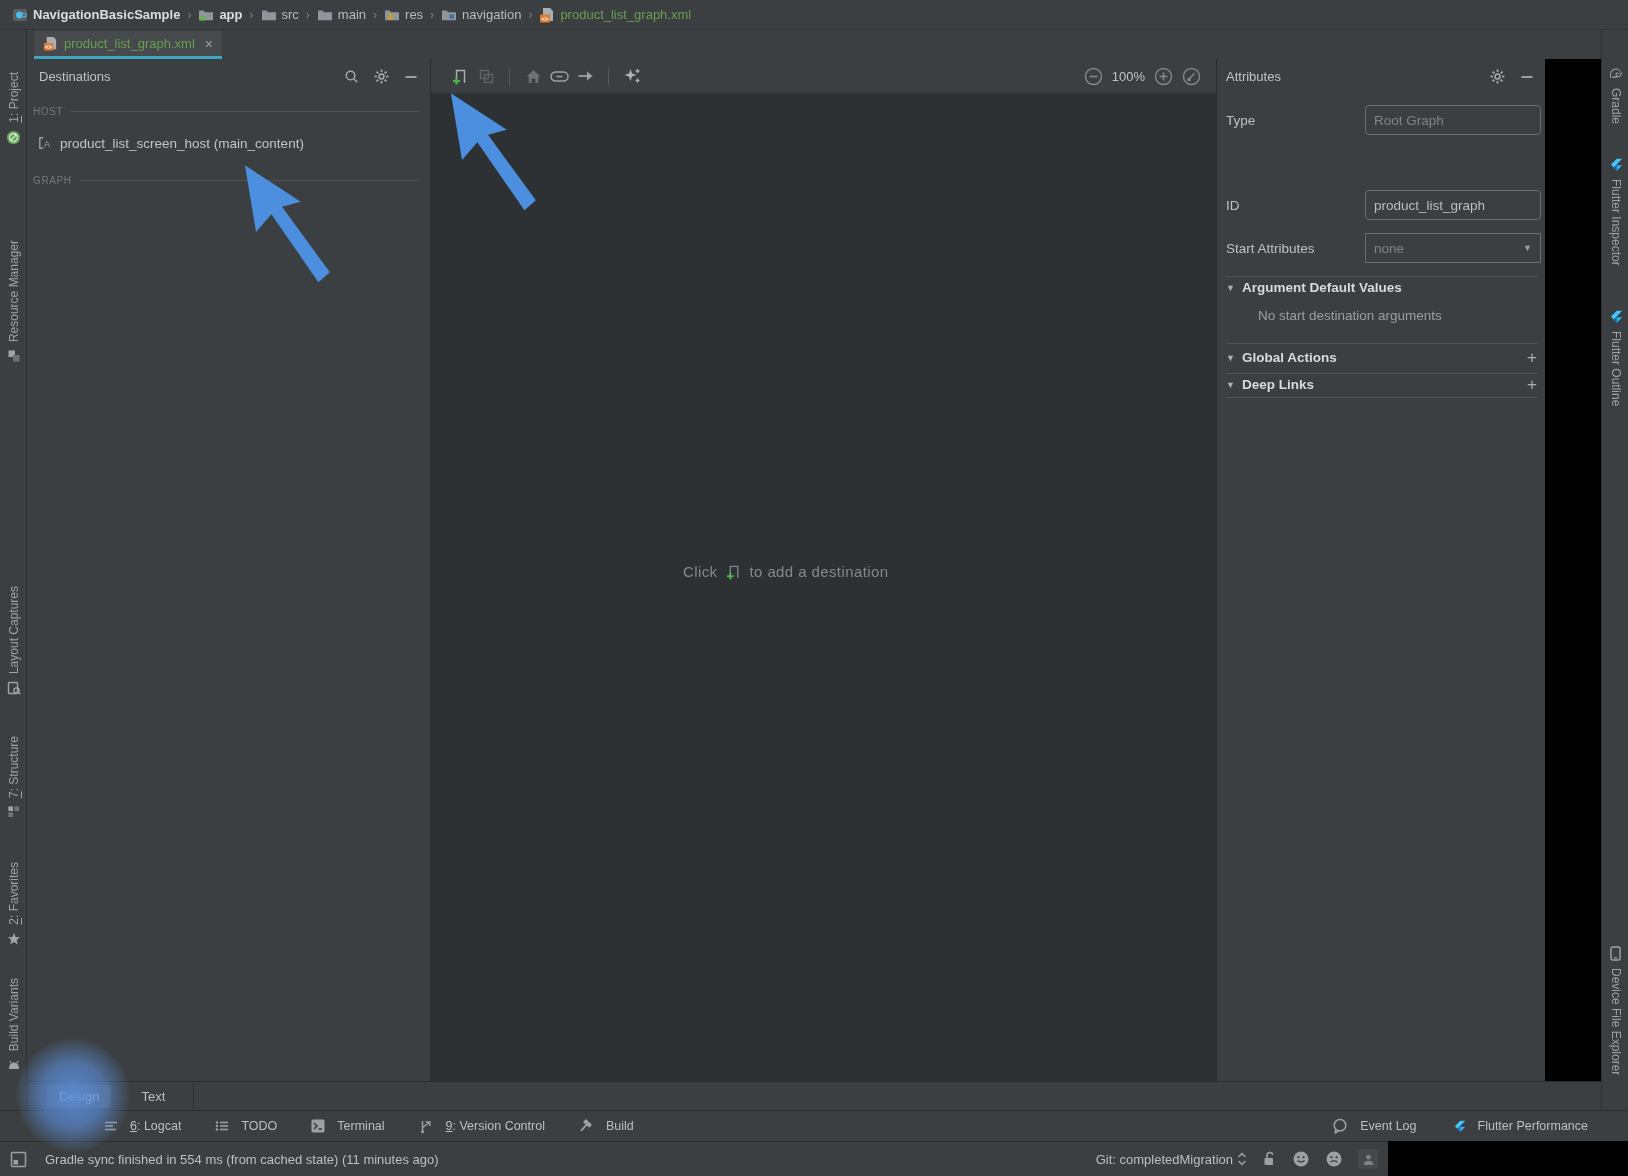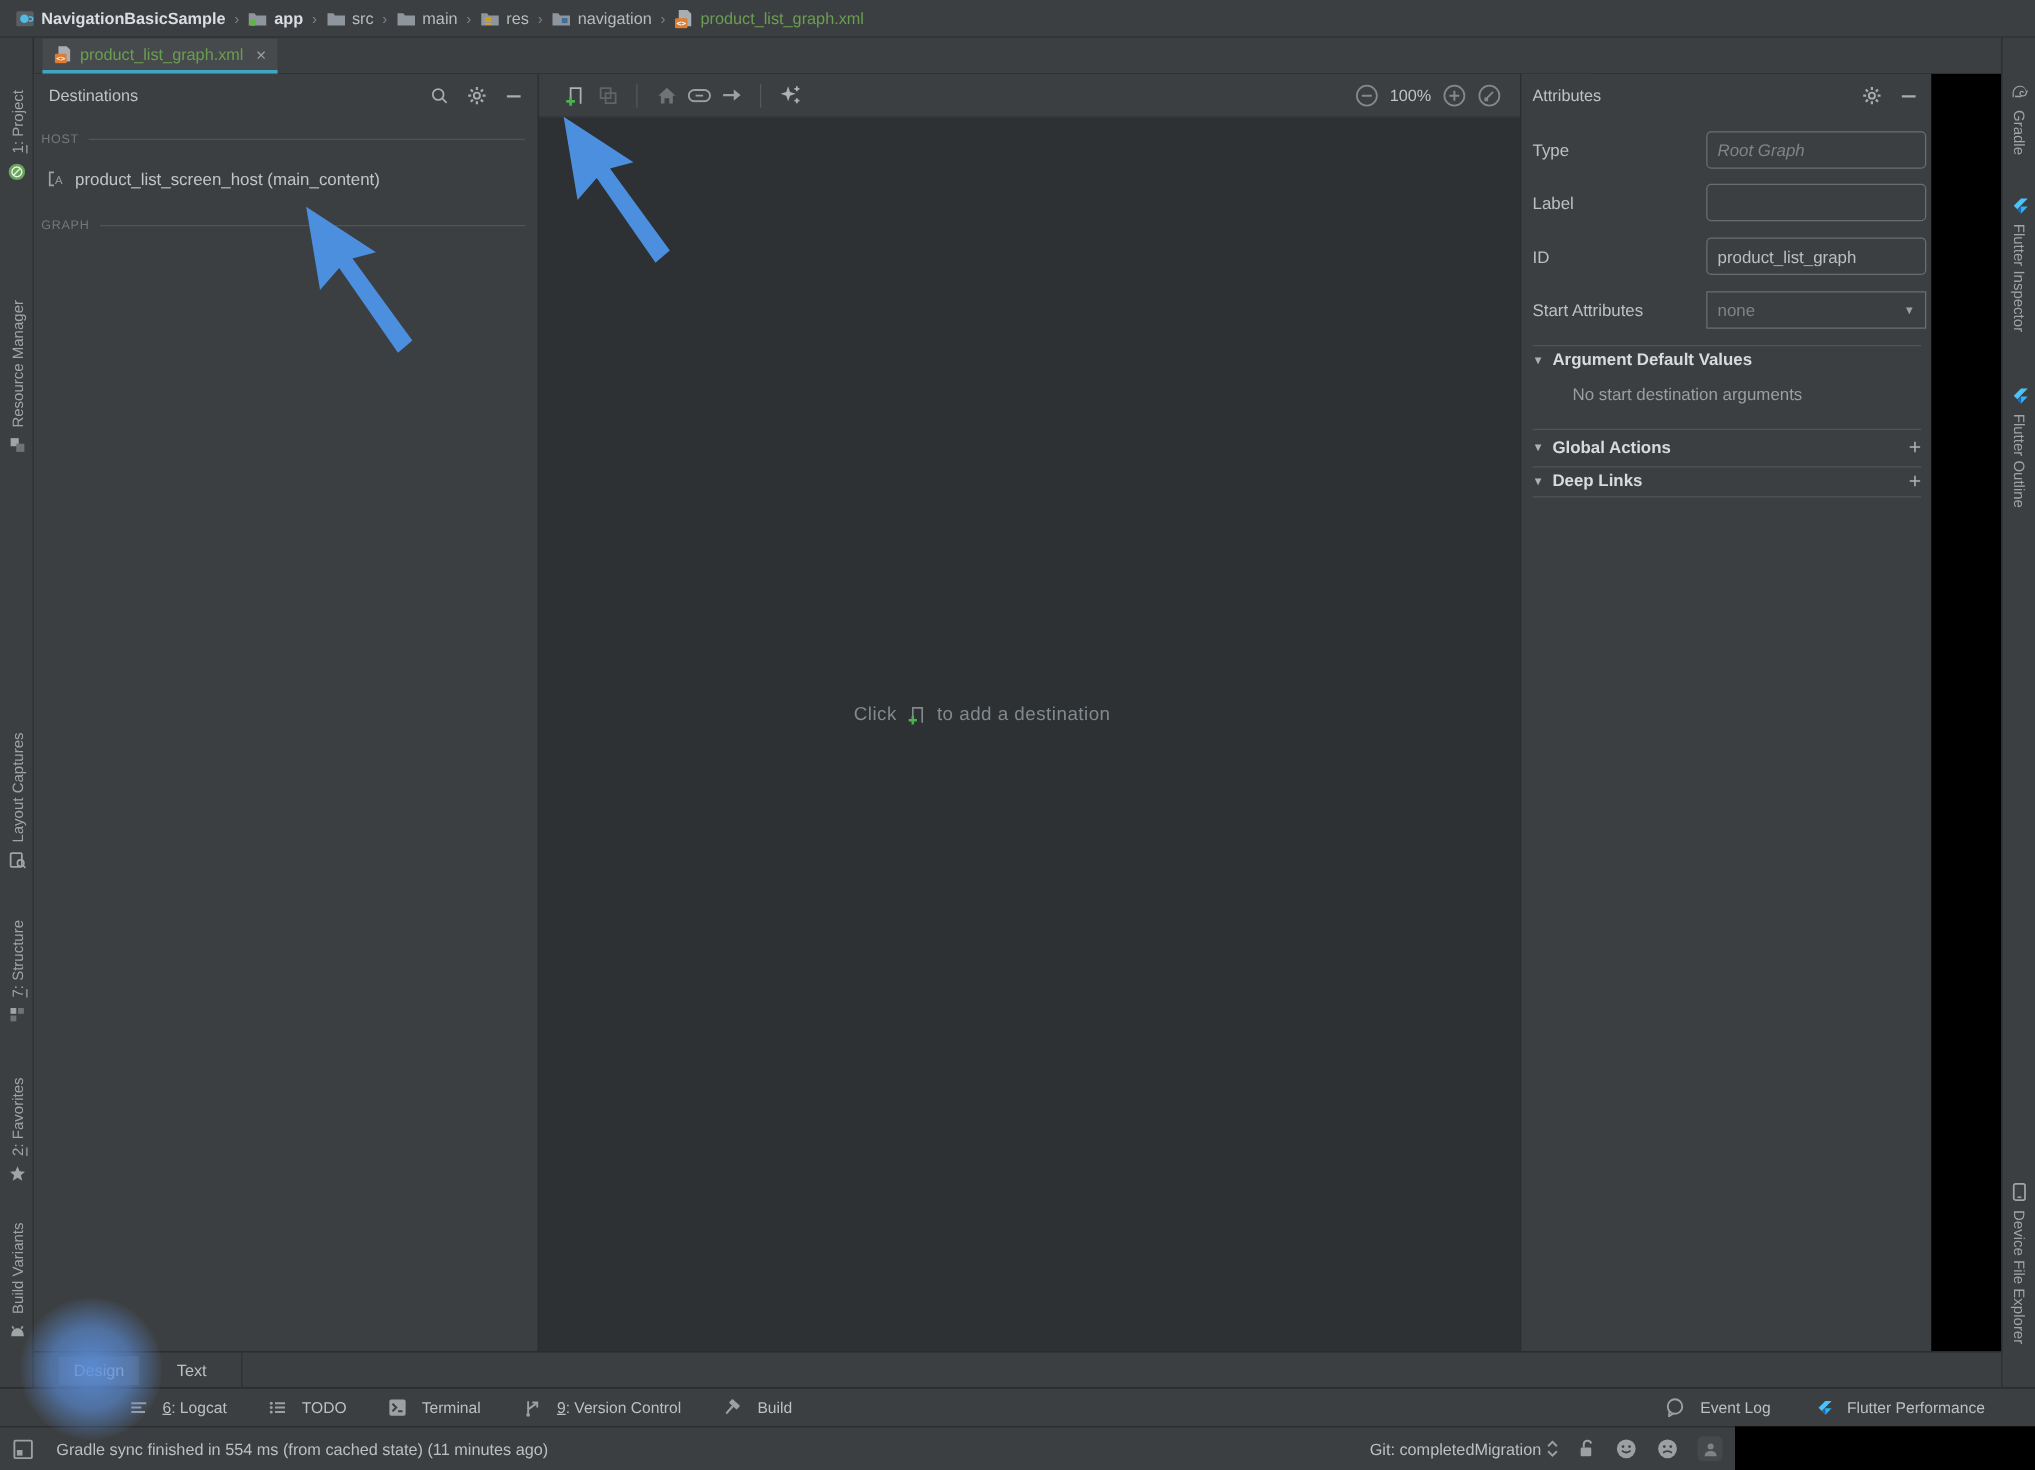--- a/index.html
+++ b/index.html
@@ -48,21 +48,21 @@
   .tb-btn { display:inline-flex; align-items:center; justify-content:center; width:26px; height:24px; cursor:pointer; }
   .zoom-group { margin-left:auto; display:flex; align-items:center; gap:9px; color:#A9ACAF; }
   .empty-state { position:absolute; left:252px; top:504px; display:flex; align-items:center; gap:8px; color:#83898C; font-size:15px; letter-spacing:.4px; }
 
   
   .attributes { left:1216px; top:59px; width:329px; height:1022px; background:#3C3F41; border-left:1px solid #2B2E30; }
   .attr-head { display:flex; align-items:center; height:35px; padding:0 11px 0 9px; }
   .attr-row { position:absolute; left:9px; display:flex; align-items:center; }
   .attr-label { width:130px; overflow:hidden; white-space:nowrap; color:#BDC0C2; font-size:13.5px; flex:0 0 auto; }
   .field { position:absolute; left:139px; width:176px; height:30px; border:1px solid #6B6E70; border-radius:4px; background:transparent; color:#BCBEC0; font-size:13.5px; padding:0 8px; font-family:inherit; outline:none; }
-  .field.ghost { color:#7F8486;font-style:italic; }
+  .field.ghost { color:#7F8486; }
   .selectbox { position:absolute; left:139px; width:176px; height:30px; border:1px solid #6B6E70; border-radius:0; display:flex; align-items:center; padding:0 8px; color:#7F8486; font-size:13.5px; cursor:pointer; }
   .selectbox .arrow { margin-left:auto; color:#9DA0A2; font-size:9px; }
   .attr-div { position:absolute; left:9px; width:311px; border-top:1px solid #515456; }
   .attr-sec { position:absolute; left:9px; width:311px; display:flex; align-items:center; gap:7px; color:#D8DADC; font-weight:bold; font-size:13.5px; }
   .tri { color:#AEB1B3; font-size:9px; }
   .plus-btn { margin-left:auto; color:#AEB1B3; font-size:17px; font-weight:normal; cursor:pointer; line-height:1; }
   .attr-note { position:absolute; left:41px; color:#9C9FA1; font-size:13.5px; }
 
   
   .bottomtabs { left:27px; top:1081px; width:1574px; height:29px; background:#3C3F41; border-top:1px solid #2A2D2F; display:flex; align-items:center; }
@@ -451,24 +451,20 @@
               <line x1="1.5" y1="7" x2="12.5" y2="7" stroke="currentColor" stroke-width="1.8"></line>
             </svg>
         </span>
       </span>
     </div>
 
     <div class="attr-row" style="top:46px; height:30px; width:320px;">
       <span class="attr-label">Type</span>
       <input class="field ghost" readonly="" value="Root Graph" style="">
     </div>
-    <div class="attr-row" style="top:88px; height:30px; width:320px;">
-      <span class="attr-label">Label</span>
-      <input class="field" value="" style="">
-    </div>
     <div class="attr-row" style="top:131px; height:30px; width:320px;">
       <span class="attr-label">ID</span>
       <input class="field" value="product_list_graph" style="">
     </div>
     <div class="attr-row" style="top:174px; height:30px; width:320px;">
       <span class="attr-label">Start Attributes</span>
       <span class="selectbox">
         <span>none</span>
         <span class="arrow">▼</span>
       </span>

